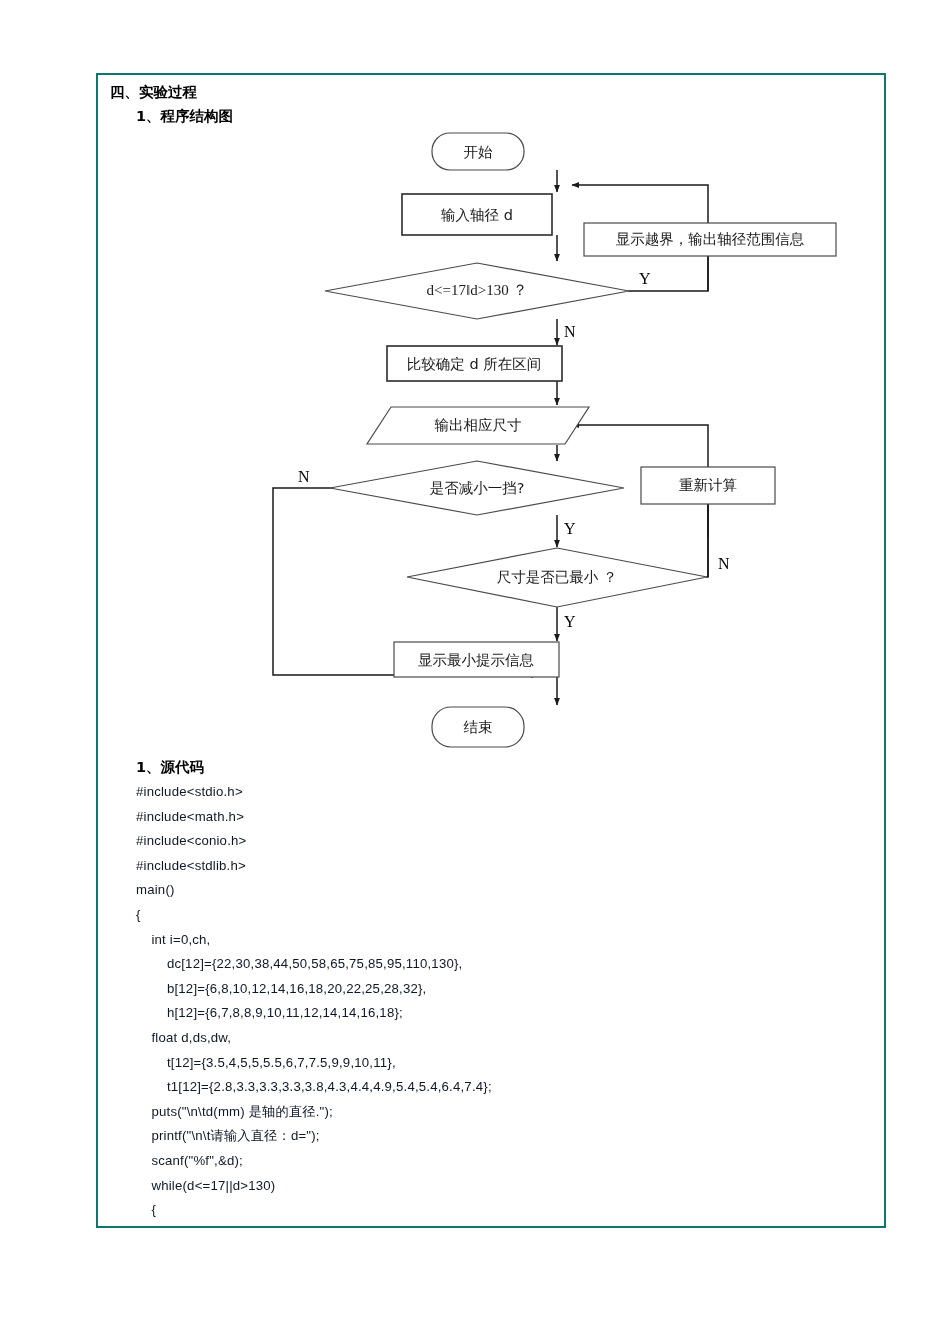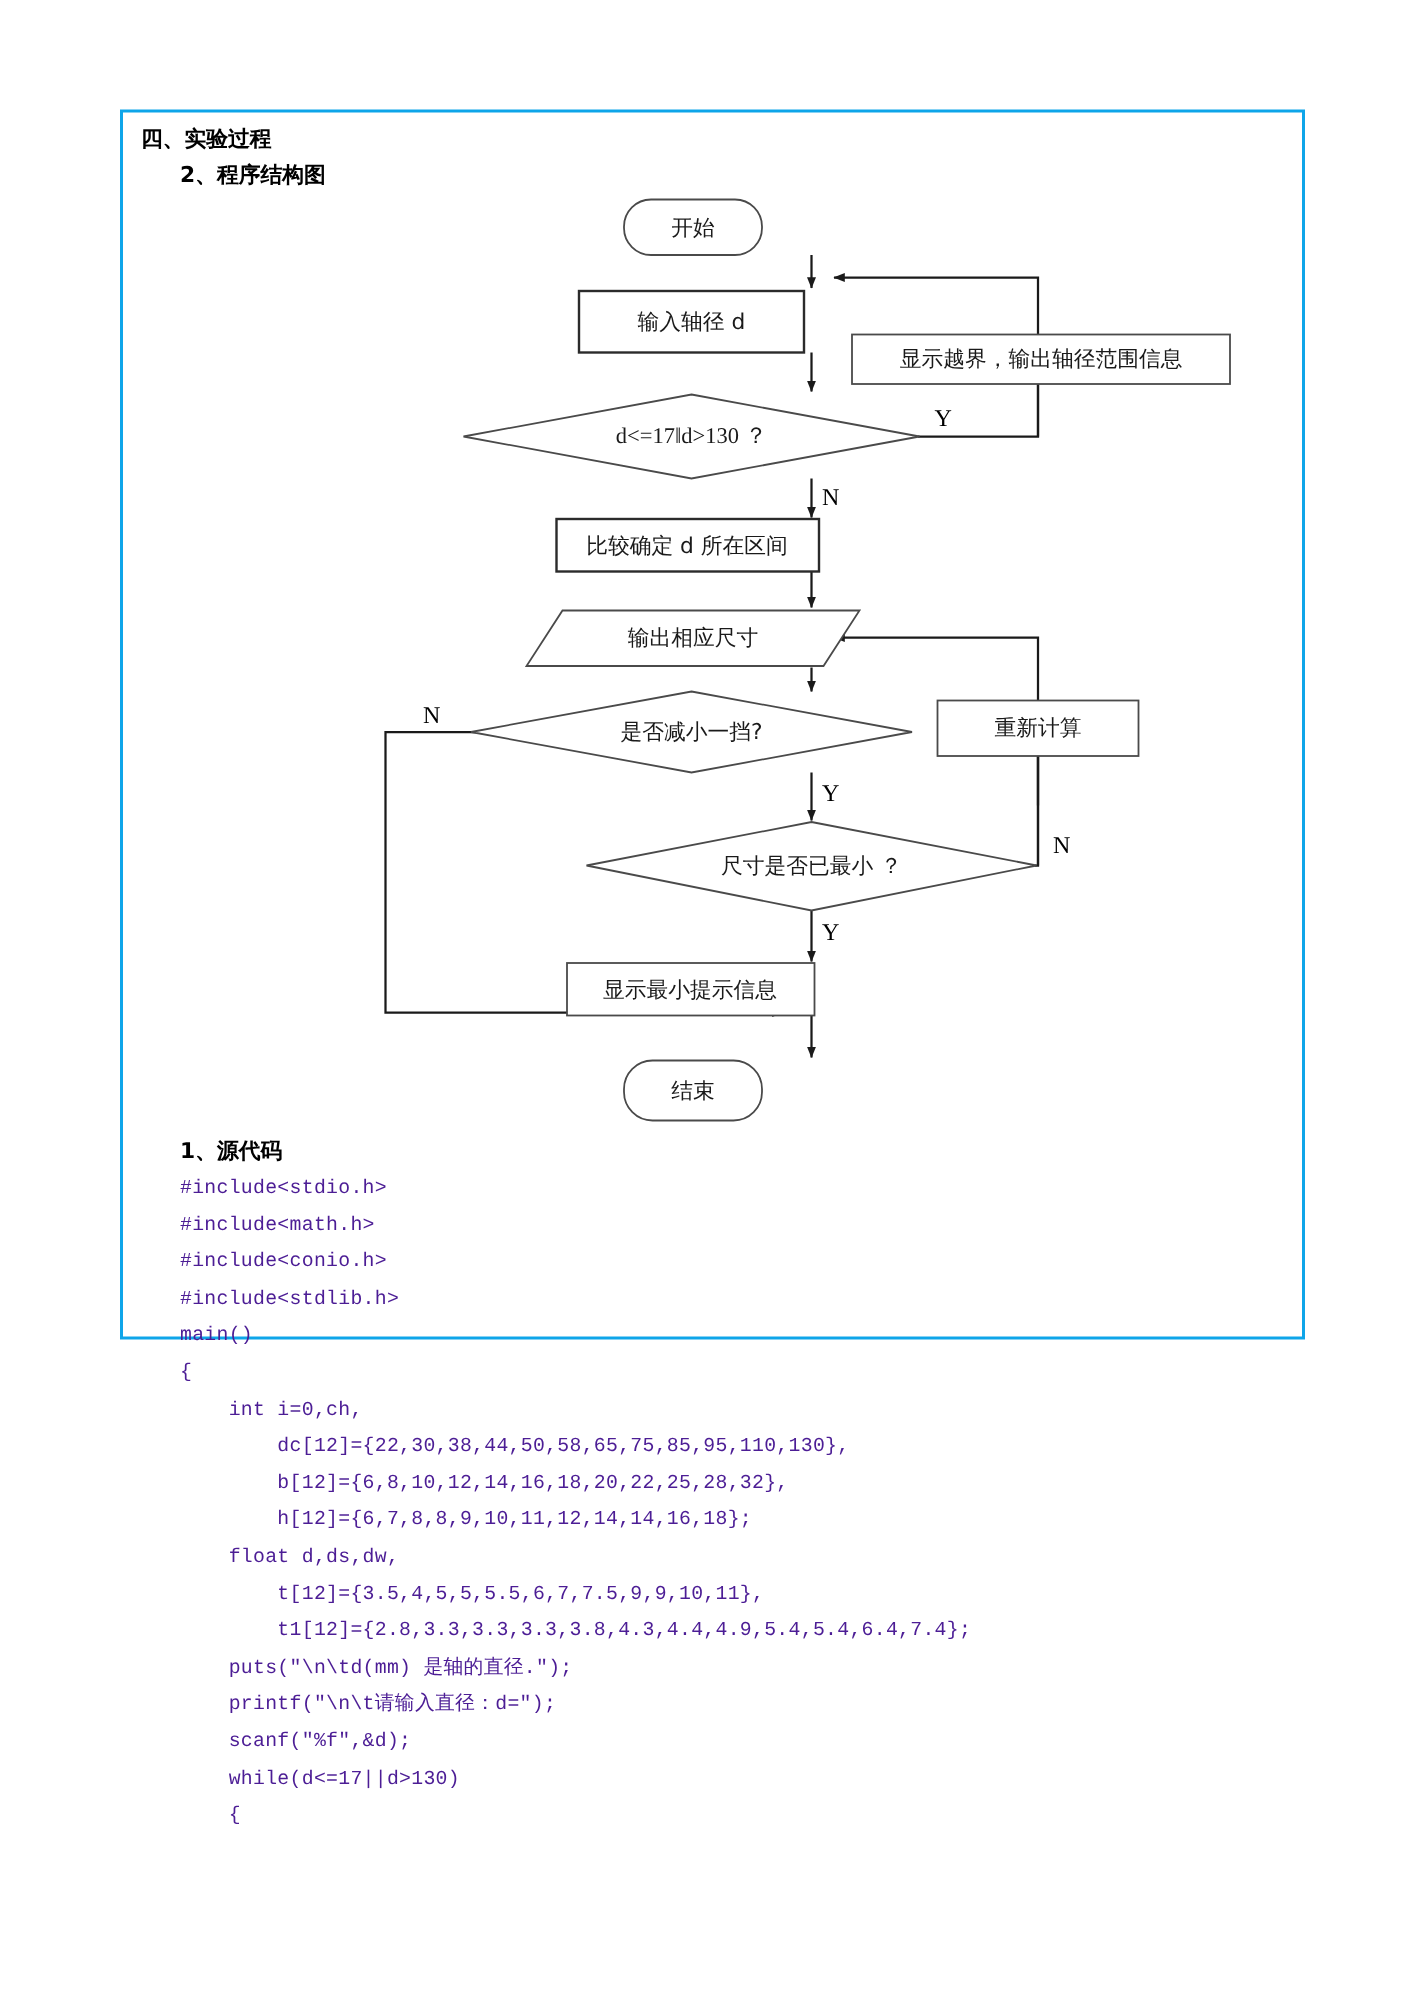--- a/index.html
+++ b/index.html
@@ -12,25 +12,25 @@
     height: 1344px;
     position: relative;
     font-family: "Liberation Serif", serif;
     color: #000000;
     overflow: hidden;
   }
 
   
   #page-frame {
     position: absolute;
-    left: 80px;
+    left: 96px;
     top: 73px;
     width: 790px;
-    height: 820px;
-    border: 2px solid #0ea5e9;
+    height: 1155px;
+    border: 2px solid #0f766e;
     box-sizing: border-box;
     background: #ffffff;
   }
 
   
   .heading {
     position: absolute;
     font-family: "DejaVu Sans", sans-serif;
     font-weight: bold;
     font-size: 14.5px;
@@ -87,37 +87,37 @@
     stroke-width: 1.5;
     fill: none;
   }
 
   
   #code-block {
     position: absolute;
     left: 38px;
     top: 705px;
     width: 720px;
-    font-family: Liberation Mono, monospace;
+    font-family: Liberation Sans, sans-serif;
     font-size: 13.2px;
     line-height: 24.6px;
-    color: #4c1d95;
+    color: #0f172a;
     white-space: pre;
     letter-spacing: 0.2px;
   }
   #code-block div { white-space: pre; }
 </style>
 </head>
 <body>
 
 <div id="page-frame">
 
   <div class="heading" id="h-section">四、实验过程</div>
 
-  <div class="heading" id="h-sub1">2、程序结构图</div>
+  <div class="heading" id="h-sub1">1、程序结构图</div>
 
   <div id="flowchart">
     <svg width="790" height="700" viewBox="0 0 790 700" xmlns="http://www.w3.org/2000/svg">
       <defs>
         <marker id="arrow" markerWidth="9" markerHeight="9" refX="7.2" refY="3.4" orient="auto" markerUnits="userSpaceOnUse">
           <path d="M0,0.4 L7.6,3.4 L0,6.4 z" fill="#1a1a1a"></path>
         </marker>
       </defs>
 
       <path class="conn" d="M459,95 L459,117" marker-end="url(#arrow)"></path>

